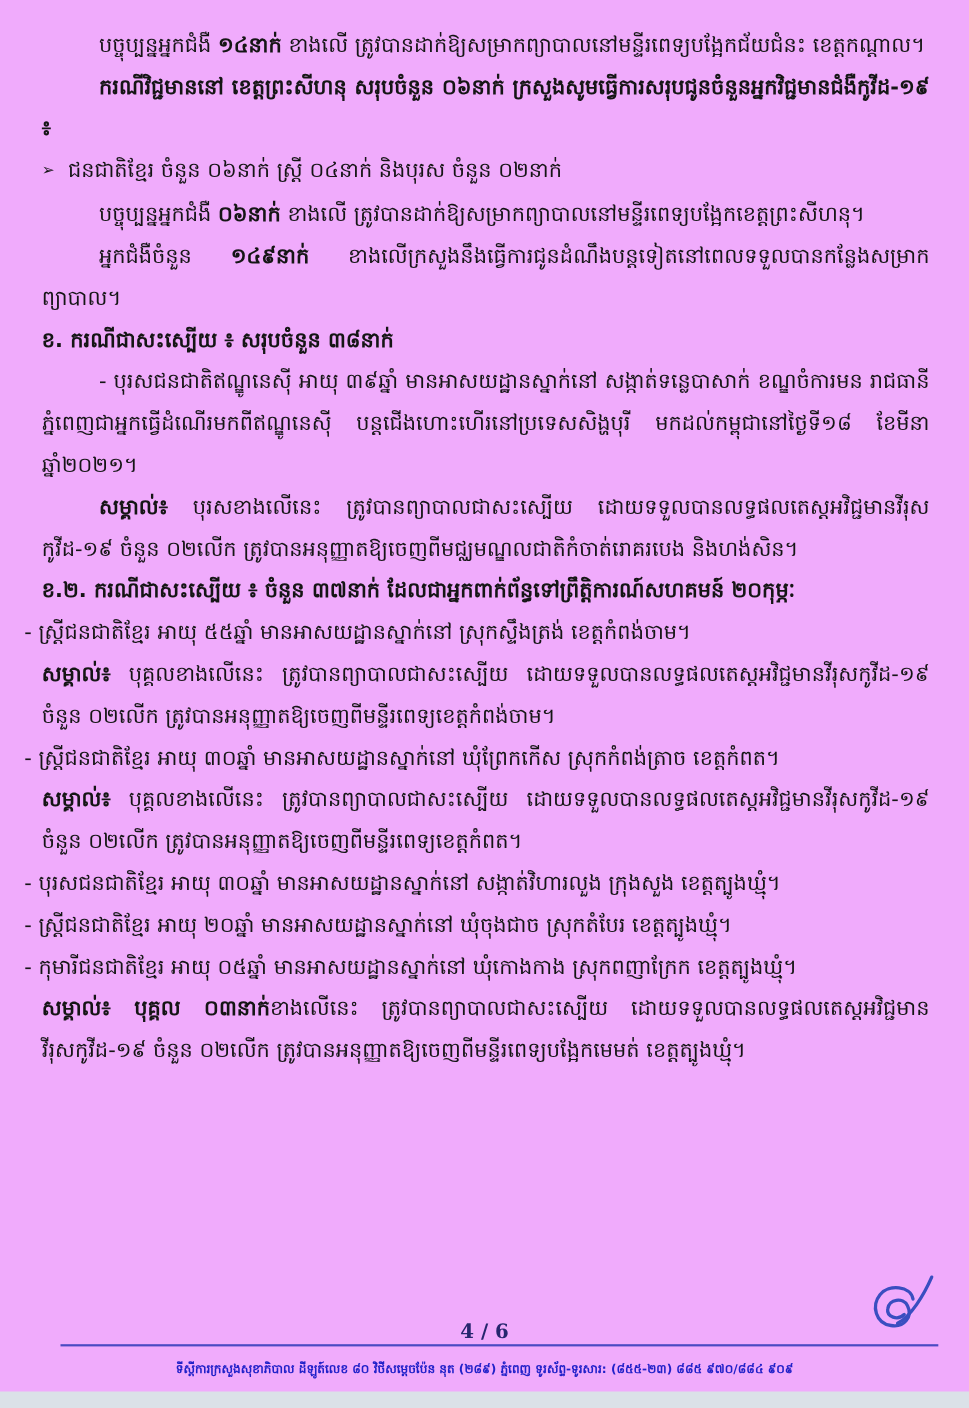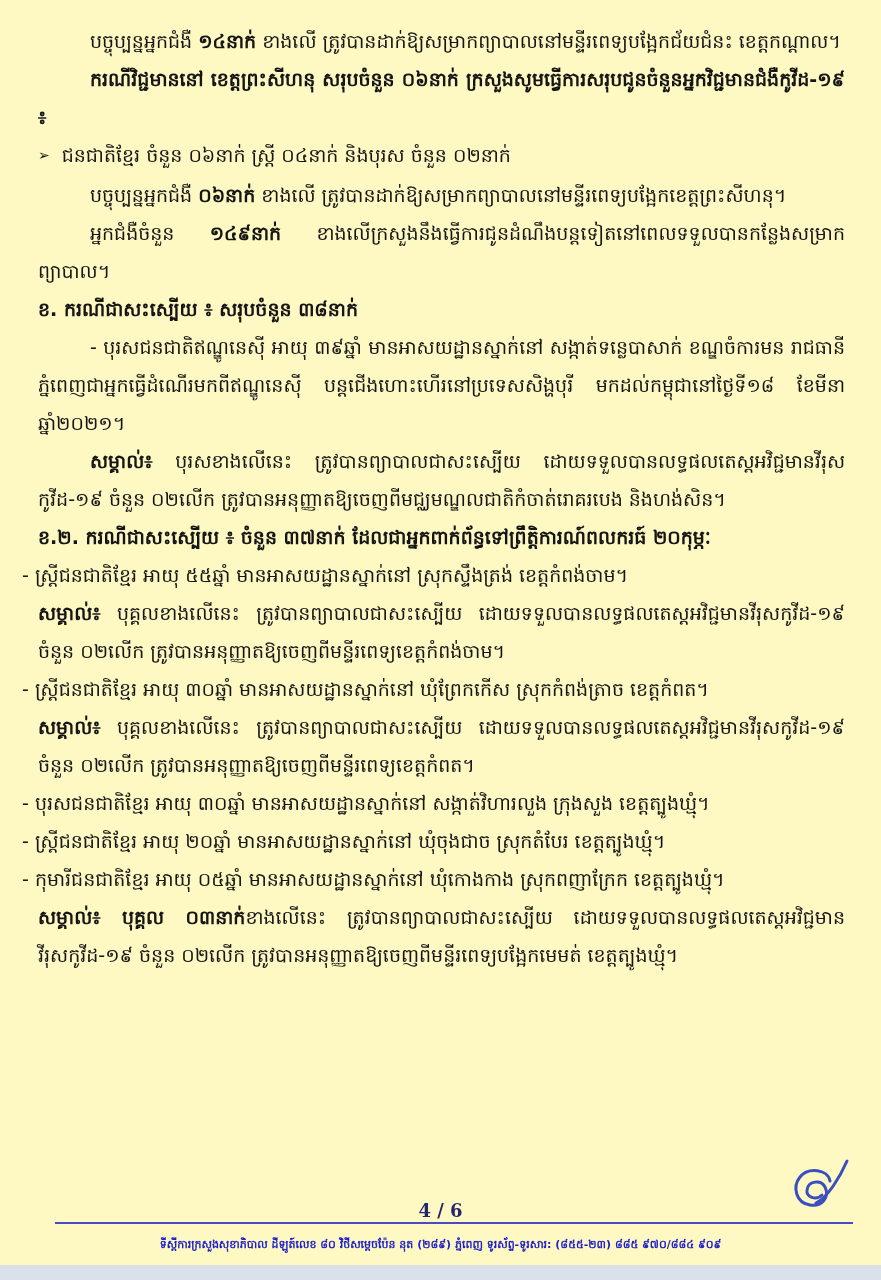--- a/index.html
+++ b/index.html
@@ -1,20 +1,20 @@
 <!DOCTYPE html>
 <html lang="km"><head>
 <meta charset="utf-8">
 <style>
   html,body{margin:0;padding:0;background:#9a9a9a;}
   .page{
     position:relative;
     width:881px;height:1280px;
     margin:0 auto;
-    background:#fef9c3;
+    background:#f0abfc;
     font-family:"DejaVu Sans",sans-serif;
     color:#151515;
     overflow:hidden;
   }
   .content{
     position:absolute;
     top:22px;left:38px;right:36px;
     font-size:19px;
     line-height:38px;
     text-align:justify;
@@ -73,21 +73,21 @@
 
     <p class="indent"><span>អ្នកជំងឺចំនួន </span><b>១៤៩នាក់</b><span> ខាងលើក្រសួងនឹងធ្វើការជូនដំណឹងបន្តទៀតនៅពេលទទួលបានកន្លែងសម្រាកព្យាបាល។</span></p>
 
     <p class="bold">ខ. ករណីជាសះស្បើយ ៖ សរុបចំនួន ៣៨នាក់</p>
 
 
     <p class="indent">- បុរសជនជាតិឥណ្ឌូនេស៊ី អាយុ ៣៩ឆ្នាំ មានអាសយដ្ឋានស្នាក់នៅ សង្កាត់ទន្លេបាសាក់ ខណ្ឌចំការមន រាជធានីភ្នំពេញជាអ្នកធ្វើដំណើរមកពីឥណ្ឌូនេស៊ី បន្តជើងហោះហើរនៅប្រទេសសិង្ហបុរី មកដល់កម្ពុជានៅថ្ងៃទី១៨ ខែមីនា ឆ្នាំ២០២១។</p>
 
     <p class="indent"><b>សម្គាល់៖</b><span> បុរសខាងលើនេះ ត្រូវបានព្យាបាលជាសះស្បើយ ដោយទទួលបានលទ្ធផលតេស្ដអវិជ្ជមានវីរុស កូវីដ-១៩ ចំនួន ០២លើក ត្រូវបានអនុញ្ញាតឱ្យចេញពីមជ្ឈមណ្ឌលជាតិកំចាត់រោគរបេង និងហង់សិន។</span></p>
 
-    <p class="bold">ខ.២. ករណីជាសះស្បើយ ៖ ចំនួន ៣៧នាក់ ដែលជាអ្នកពាក់ព័ន្ធទៅព្រឹត្តិការណ៍ពលករធ៍ ២០កុម្ភៈ</p>
+    <p class="bold">ខ.២. ករណីជាសះស្បើយ ៖ ចំនួន ៣៧នាក់ ដែលជាអ្នកពាក់ព័ន្ធទៅព្រឹត្តិការណ៍សហគមន៍ ២០កុម្ភៈ</p>
 
     <p class="hang">- ស្ត្រីជនជាតិខ្មែរ អាយុ ៥៥ឆ្នាំ មានអាសយដ្ឋានស្នាក់នៅ ស្រុកស្ទឹងត្រង់ ខេត្តកំពង់ចាម។</p>
 
     <p><b>សម្គាល់៖</b><span> បុគ្គលខាងលើនេះ ត្រូវបានព្យាបាលជាសះស្បើយ ដោយទទួលបានលទ្ធផលតេស្ដអវិជ្ជមានវីរុសកូវីដ-១៩ ចំនួន ០២លើក ត្រូវបានអនុញ្ញាតឱ្យចេញពីមន្ទីរពេទ្យខេត្តកំពង់ចាម។</span></p>
 
     <p class="hang">- ស្ត្រីជនជាតិខ្មែរ អាយុ ៣០ឆ្នាំ មានអាសយដ្ឋានស្នាក់នៅ ឃុំព្រែកកើស ស្រុកកំពង់ត្រាច ខេត្តកំពត។</p>
 
     <p><b>សម្គាល់៖</b><span> បុគ្គលខាងលើនេះ ត្រូវបានព្យាបាលជាសះស្បើយ ដោយទទួលបានលទ្ធផលតេស្ដអវិជ្ជមានវីរុសកូវីដ-១៩ ចំនួន ០២លើក ត្រូវបានអនុញ្ញាតឱ្យចេញពីមន្ទីរពេទ្យខេត្តកំពត។</span></p>
 
     <p class="hang">- បុរសជនជាតិខ្មែរ អាយុ ៣០ឆ្នាំ មានអាសយដ្ឋានស្នាក់នៅ សង្កាត់វិហារលួង ក្រុងសួង ខេត្តត្បូងឃ្មុំ។</p>

